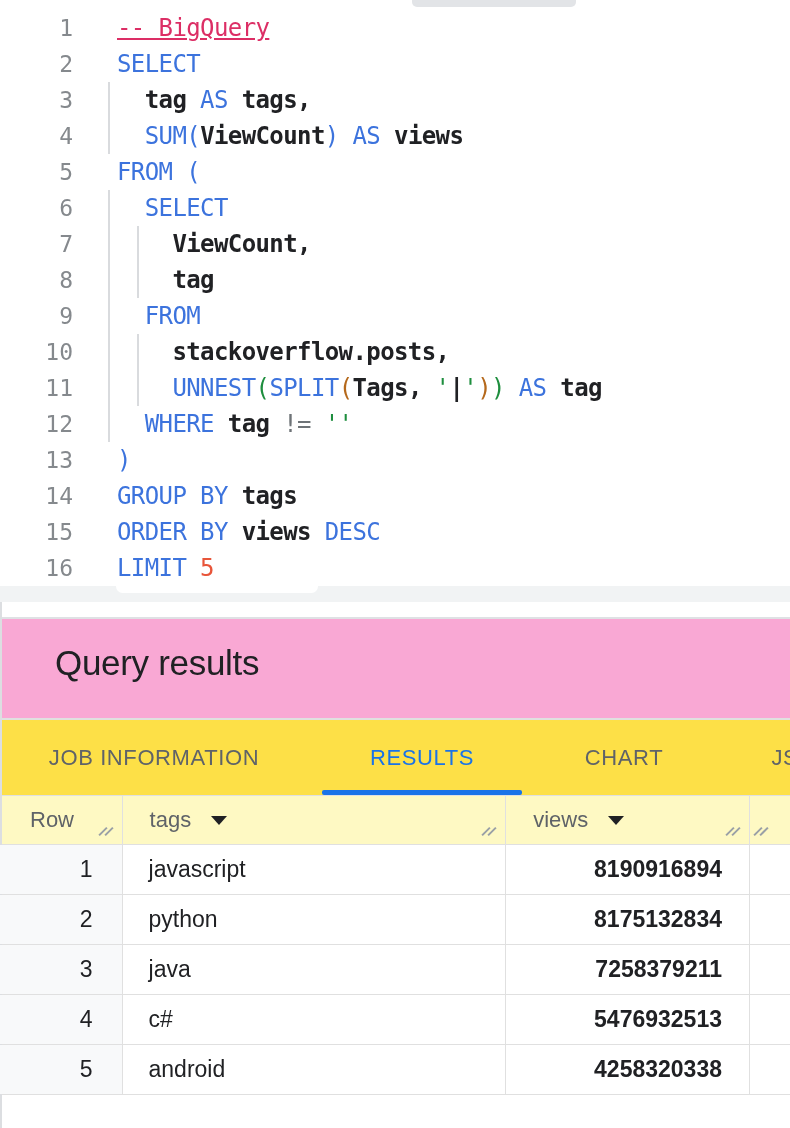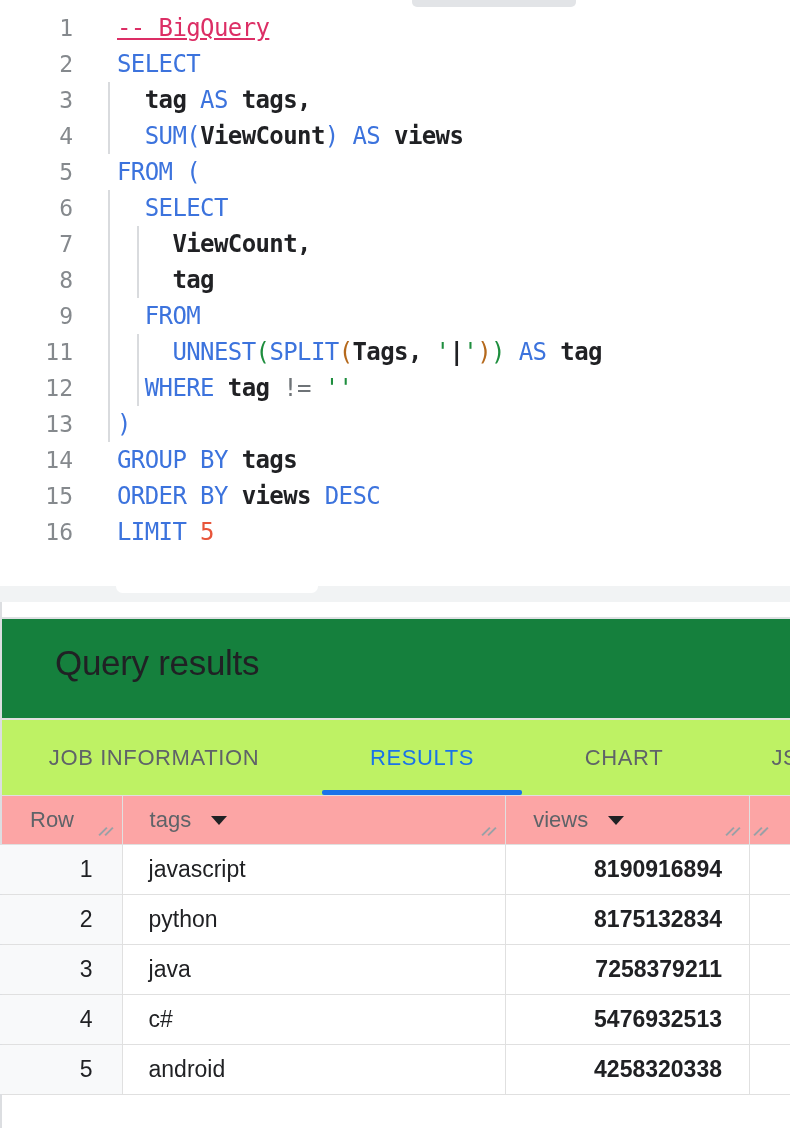--- a/index.html
+++ b/index.html
@@ -36,42 +36,42 @@
   .g3 { left:137px; top:218px; height:72px; }
   .g4 { left:137px; top:326px; height:72px; }
 
   
   .editor-band { position:relative; height:16px; background:#f1f3f4; }
   .band-pill { position:absolute; left:116px; top:-6px; width:202px; height:13px;
                background:#fff; border-radius:7px; }
   .band-gap { height:15px; background:#fff; }
 
   
-  .results-heading-panel { height:103px; background:#15803d;
+  .results-heading-panel { height:103px; background:#f9a8d4;
       border-top:2px solid #dfe1e4; border-bottom:2px solid #e0e0e0;
       padding:24px 0 0 55px; }
   .results-heading { font-size:35px; letter-spacing:-0.3px; color:#202124; }
 
   
-  .tabs { display:flex; height:75px; background:#bef264; overflow:hidden; }
+  .tabs { display:flex; height:75px; background:#fde047; overflow:hidden; }
   .tab { position:relative; height:100%; display:flex; align-items:center; justify-content:center;
          font-size:22px; font-weight:500; letter-spacing:0.6px; color:#5f6368; cursor:pointer;
          flex:none; }
   .tab:nth-child(1){ width:308px; }
   .tab:nth-child(2){ width:228px; }
   .tab:nth-child(3){ width:176px; }
   .tab:nth-child(4){ width:180px; }
   .tab.active { color:#1a73e8; }
   .tab-underline { position:absolute; left:14px; right:14px; bottom:0; height:5px;
                    background:#1a73e8; border-radius:2px; display:none; }
   .tab.active .tab-underline { display:block; }
 
   
   .tbl { width:790px; }
-  .tbl-header { display:flex; height:50px; background:#fca5a5;
+  .tbl-header { display:flex; height:50px; background:#fef9c3;
                 border-top:1px solid #e0e0e0; border-bottom:1px solid #e0e0e0; }
   .tbl-row { display:flex; height:50px; background:#fff; border-bottom:1px solid #e0e0e0; }
   .cell { position:relative; height:100%; display:flex; align-items:center;
           font-size:23px; color:#202124; overflow:hidden; }
   .c0 { width:126px; border-right:1px solid #e0e0e0; }
   .c1 { width:397px; border-right:1px solid #e0e0e0; }
   .c2 { width:252px; border-right:1px solid #e0e0e0; }
   .c3 { flex:1 0 40px; }
   .tbl-header .cell { color:#5f6368; font-weight:500; font-size:22px; }
   .tbl-header .c0 { padding-left:30px; }
@@ -109,20 +109,21 @@
     <div id="code-lines">
         <div class="code-line"><span class="ln">1</span><span class="code-text"><span class="seg-c">-- BigQuery</span></span></div>
         <div class="code-line"><span class="ln">2</span><span class="code-text"><span class="seg-k">SELECT</span></span></div>
         <div class="code-line"><span class="ln">3</span><span class="code-text"><span class="seg-p">  tag </span><span class="seg-k">AS</span><span class="seg-p"> tags,</span></span></div>
         <div class="code-line"><span class="ln">4</span><span class="code-text"><span class="seg-p">  </span><span class="seg-k">SUM</span><span class="seg-b1">(</span><span class="seg-p">ViewCount</span><span class="seg-b1">)</span><span class="seg-p"> </span><span class="seg-k">AS</span><span class="seg-p"> views</span></span></div>
         <div class="code-line"><span class="ln">5</span><span class="code-text"><span class="seg-k">FROM</span><span class="seg-p"> </span><span class="seg-b1">(</span></span></div>
         <div class="code-line"><span class="ln">6</span><span class="code-text"><span class="seg-p">  </span><span class="seg-k">SELECT</span></span></div>
         <div class="code-line"><span class="ln">7</span><span class="code-text"><span class="seg-p">    ViewCount,</span></span></div>
         <div class="code-line"><span class="ln">8</span><span class="code-text"><span class="seg-p">    tag</span></span></div>
         <div class="code-line"><span class="ln">9</span><span class="code-text"><span class="seg-p">  </span><span class="seg-k">FROM</span></span></div>
+        <div class="code-line"><span class="ln">10</span><span class="code-text"><span class="seg-p">    stackoverflow.posts,</span></span></div>
         <div class="code-line"><span class="ln">11</span><span class="code-text"><span class="seg-p">    </span><span class="seg-k">UNNEST</span><span class="seg-b2">(</span><span class="seg-k">SPLIT</span><span class="seg-b3">(</span><span class="seg-p">Tags, </span><span class="seg-s">'</span><span class="seg-p">|</span><span class="seg-s">'</span><span class="seg-b3">)</span><span class="seg-b2">)</span><span class="seg-p"> </span><span class="seg-k">AS</span><span class="seg-p"> tag</span></span></div>
         <div class="code-line"><span class="ln">12</span><span class="code-text"><span class="seg-p">  </span><span class="seg-k">WHERE</span><span class="seg-p"> tag </span><span class="seg-o">!=</span><span class="seg-p"> </span><span class="seg-s">''</span></span></div>
         <div class="code-line"><span class="ln">13</span><span class="code-text"><span class="seg-b1">)</span></span></div>
         <div class="code-line"><span class="ln">14</span><span class="code-text"><span class="seg-k">GROUP</span><span class="seg-p"> </span><span class="seg-k">BY</span><span class="seg-p"> tags</span></span></div>
         <div class="code-line"><span class="ln">15</span><span class="code-text"><span class="seg-k">ORDER</span><span class="seg-p"> </span><span class="seg-k">BY</span><span class="seg-p"> views </span><span class="seg-k">DESC</span></span></div>
         <div class="code-line"><span class="ln">16</span><span class="code-text"><span class="seg-k">LIMIT</span><span class="seg-p"> </span><span class="seg-n">5</span></span></div>
       </div>
   </div>
 
   <div class="editor-band">

